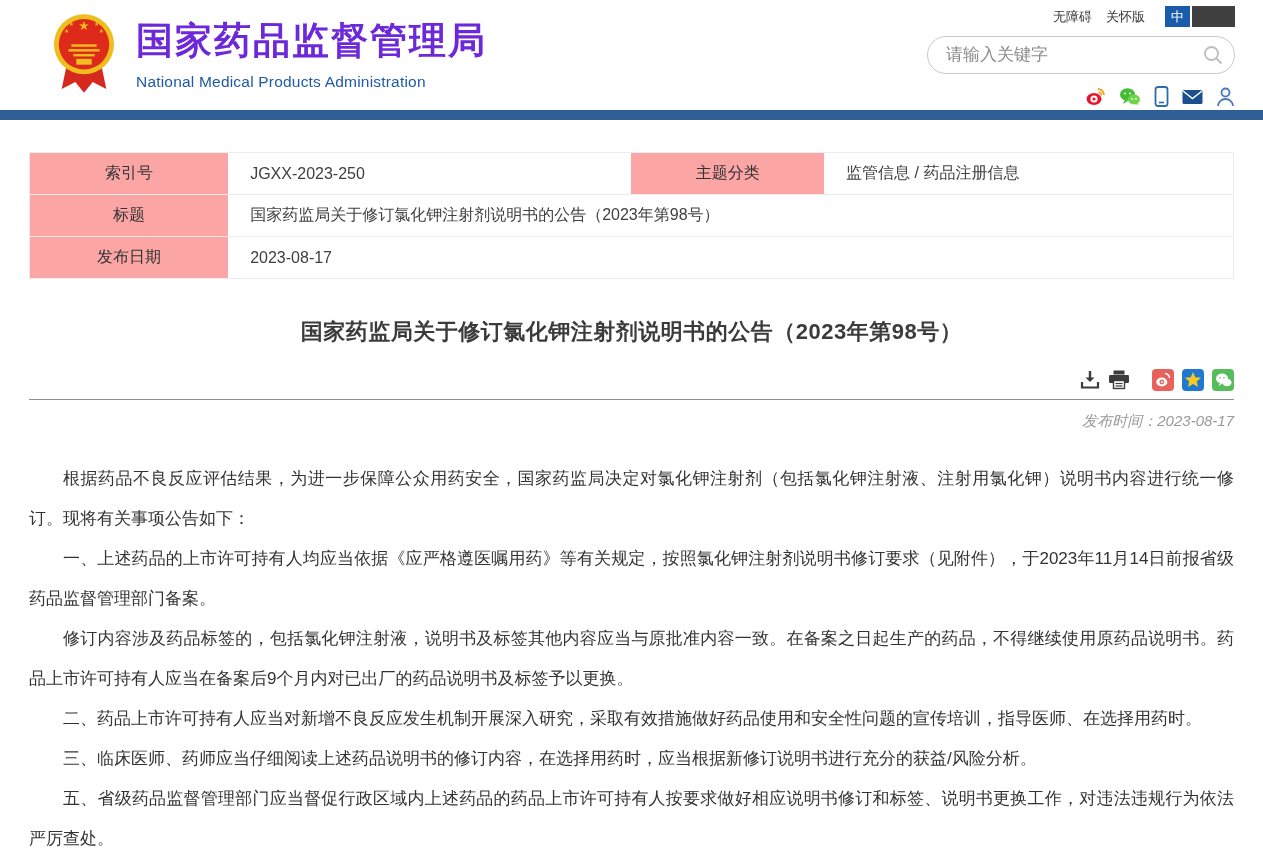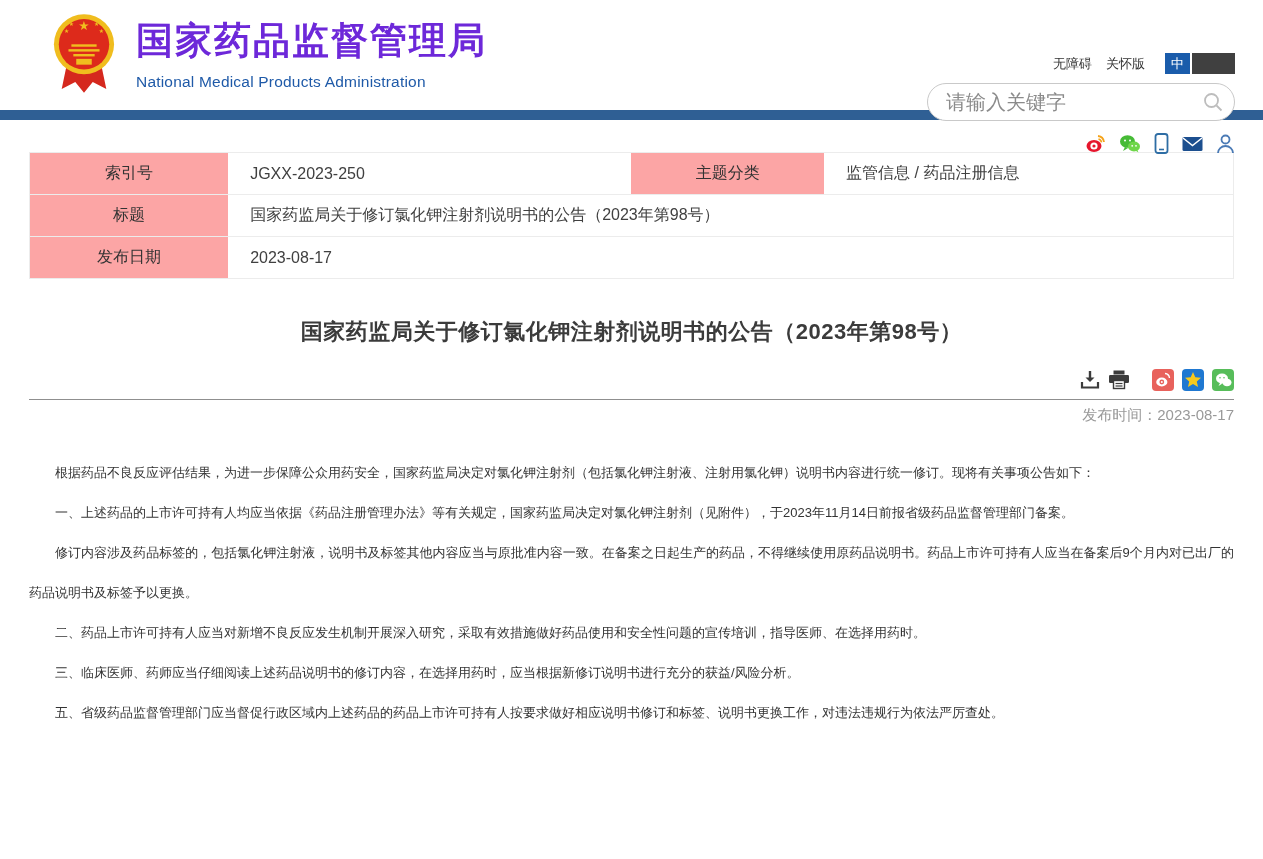--- a/index.html
+++ b/index.html
@@ -14,37 +14,37 @@
     display:flex; justify-content:space-between; align-items:flex-start;
     padding:0 28px 0 52px;
   }
   .brand { display:flex; align-items:center; gap:20px; margin-top:8px; }
   .brand-text .cn {
     color:#6d28d9; font-size:37px; font-weight:bold; letter-spacing:2px; line-height:1.1;
   }
   .brand-text .en {
     color:#1f5aa8; font-size:15.5px; margin-top:12px; letter-spacing:0.2px;
   }
-  .header-right { width:312px; display:flex; flex-direction:column; align-items:flex-end; padding-top:6px;margin-top:47px; }
+  .header-right { width:312px; display:flex; flex-direction:column; align-items:flex-end; padding-top:6px; }
   .top-links { display:flex; align-items:center; gap:14px; font-size:13px; }
   .top-links a { color:#333; text-decoration:none; cursor:pointer; }
   .lang-group { display:flex; gap:2px; margin-left:6px; }
   .lang-btn {
     display:inline-block; width:25px; height:21px; line-height:21px; text-align:center;
     color:#fff; font-size:13px; cursor:pointer;
   }
   .lang-cn { background:#1a5cab; }
   .lang-en { background:#404040;padding-left:43px; }
   .search-box {
     margin-top:9px; position:relative; width:308px; height:38px;
     border:1px solid #c9c9c9; border-radius:19px; background:#fff;
   }
   .search-box input {
     border:none; outline:none; background:transparent;
-    width:240px; height:36px; margin-left:18px; font-size:20px; color:#0c4a6e;
+    width:240px; height:36px; margin-left:18px; font-size:17px; color:#0c4a6e;
     font-family:"Liberation Sans","DejaVu Sans",sans-serif;
   }
   .search-box input::placeholder { color:#8b8b8b; }
   .search-btn { position:absolute; right:10px; top:7px; cursor:pointer; }
   .quick-icons { margin-top:12px; display:flex; align-items:center; gap:13px; }
   .quick-icons > span { cursor:pointer; display:inline-flex; }
   
   .nav-bar { height:10px; background:#2f5f94; }
   
   .content { width:1205px; margin:0 auto; padding-top:32px; }
@@ -63,24 +63,24 @@
   }
   .action-row .tool { cursor:pointer; display:inline-flex; }
   .share-badge {
     width:22px; height:22px; border-radius:4px; cursor:pointer;
     display:inline-flex; align-items:center; justify-content:center;
   }
   .badge-weibo { background:#e8625c; margin-left:14px; }
   .badge-qzone { background:#1f78d1; }
   .badge-wechat { background:#57bd5a; }
   .rule { border:none; border-top:1px solid #8f8f8f; margin:0; }
-  .pub-time { text-align:right; color:#999; font-size:15px; margin-top:6px; }
+  .pub-time { text-align:right; color:#999; font-size:15px; margin-top:12px;font-style:italic; }
   .article-body { margin-top:28px; padding-bottom:10px; }
   .article-body p.para {
-    font-size:13px; line-height:40px; color:#333; text-indent:2em;
+    font-size:17px; line-height:40px; color:#333; text-indent:2em;
     text-align:justify;
   }
 </style>
 </head>
 <body>
 
 <header class="site-header">
   <div class="brand">
     <span>
       <svg width="64" height="92" viewBox="0 0 66 92">
@@ -239,20 +239,20 @@
       </svg>
     </span>
   </div>
 
   <hr class="rule">
 
   <div class="pub-time"><span>发布时间：</span><span>2023-08-17</span></div>
 
   <div class="article-body">
       <p class="para">根据药品不良反应评估结果，为进一步保障公众用药安全，国家药监局决定对氯化钾注射剂（包括氯化钾注射液、注射用氯化钾）说明书内容进行统一修订。现将有关事项公告如下：</p>
-      <p class="para">一、上述药品的上市许可持有人均应当依据《药品注册管理办法》等有关规定，国家药监局决定对氯化钾注射剂（见附件），于2023年11月14日前报省级药品监督管理部门备案。</p>
+      <p class="para">一、上述药品的上市许可持有人均应当依据《应严格遵医嘱用药》等有关规定，按照氯化钾注射剂说明书修订要求（见附件），于2023年11月14日前报省级药品监督管理部门备案。</p>
       <p class="para">修订内容涉及药品标签的，包括氯化钾注射液，说明书及标签其他内容应当与原批准内容一致。在备案之日起生产的药品，不得继续使用原药品说明书。药品上市许可持有人应当在备案后9个月内对已出厂的药品说明书及标签予以更换。</p>
       <p class="para">二、药品上市许可持有人应当对新增不良反应发生机制开展深入研究，采取有效措施做好药品使用和安全性问题的宣传培训，指导医师、在选择用药时。</p>
       <p class="para">三、临床医师、药师应当仔细阅读上述药品说明书的修订内容，在选择用药时，应当根据新修订说明书进行充分的获益/风险分析。</p>
       <p class="para">五、省级药品监督管理部门应当督促行政区域内上述药品的药品上市许可持有人按要求做好相应说明书修订和标签、说明书更换工作，对违法违规行为依法严厉查处。</p>
     </div>
 
 </main>
 
 </body></html>

